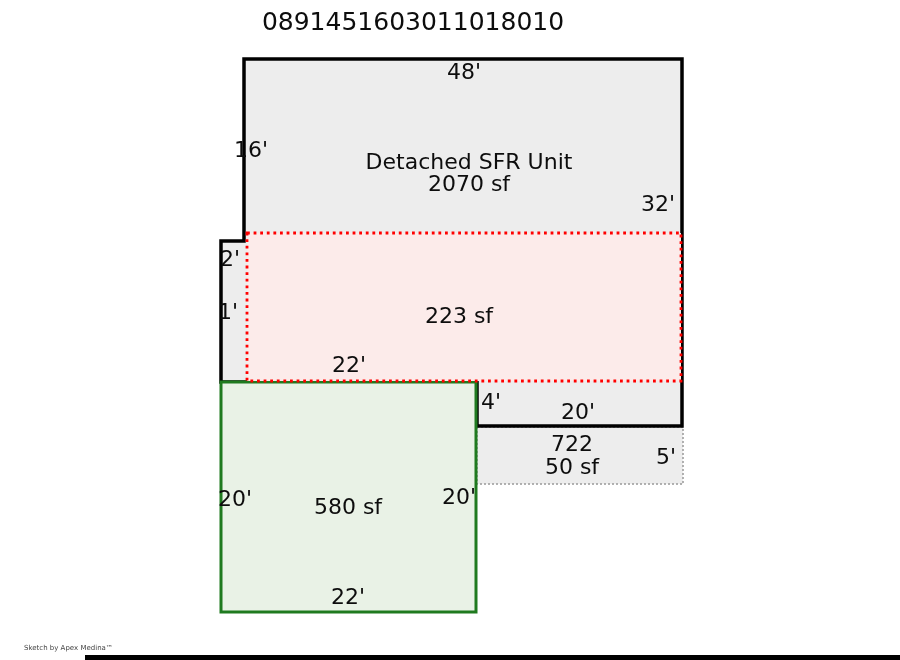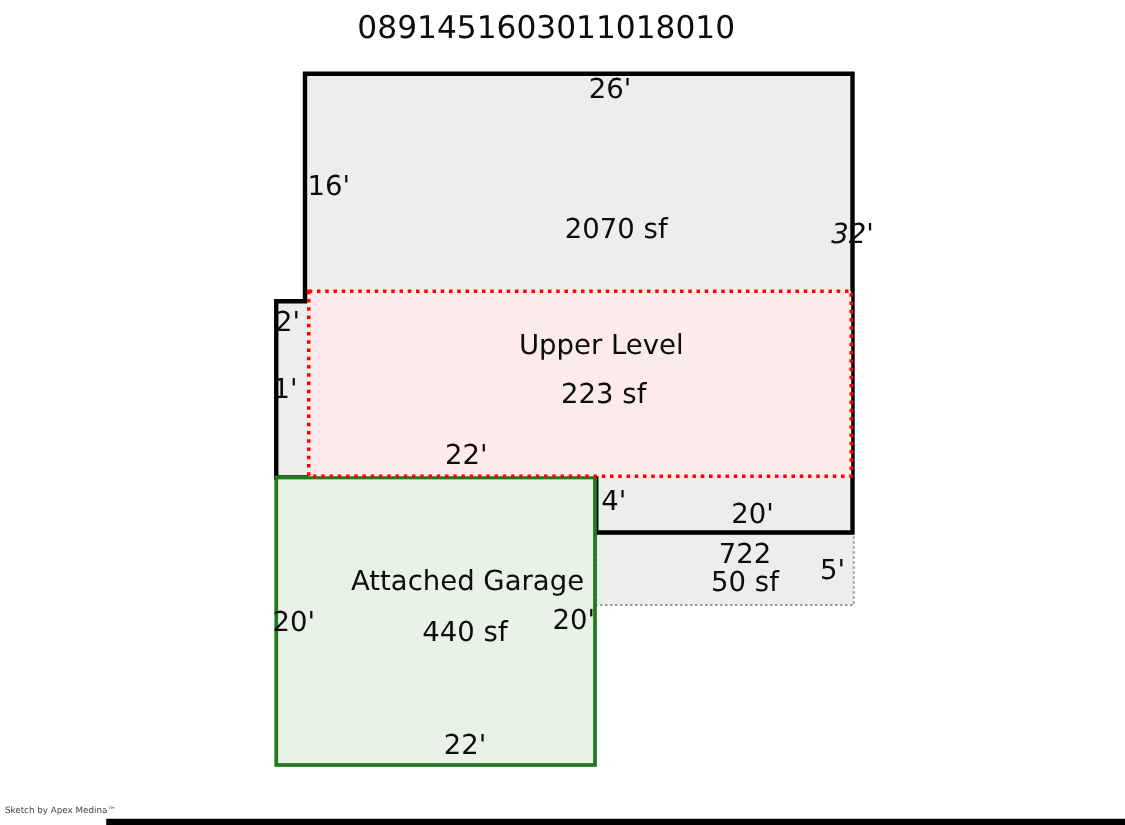--- a/index.html
+++ b/index.html
@@ -5,21 +5,21 @@
   html,body{margin:0;padding:0;background:#fff;}
   #canvas{
     position:relative;width:900px;height:660px;background:#ffffff;
     font-family:"DejaVu Sans",sans-serif;color:#111;overflow:hidden;
   }
   #plan-svg{position:absolute;left:0;top:0;}
   .lbl{
     position:absolute;font-size:22px;line-height:1.05;white-space:nowrap;
     color:#0d0d0d;
   }
-  .c{transform:translateX(-50%);margin-left:24px;}
+  .c{transform:translateX(-50%);}
   .title{font-size:25px;}
   .watermark{font-size:7px;color:#444;}
   .bottom-bar{position:absolute;left:85px;top:655px;width:815px;height:5px;background:#000;}
 </style>
 </head>
 <body>
 
 <div id="canvas">
 
   <svg id="plan-svg" width="900" height="660" viewBox="0 0 900 660">
@@ -28,39 +28,38 @@
 
     <path d="M244 59 L682 59 L682 426 L477 426 L477 382 L221 382 L221 241 L244 241 Z" stroke-width="3.5" fill="#ededed" stroke="#000000"></path>
 
     <rect x="221" y="382" width="255" height="230" stroke-width="3" fill="#e9f2e6" stroke="#1f7a1f"></rect>
 
     <rect x="247" y="233" width="434" height="148" stroke-width="2.8" stroke-dasharray="2.8 3.8" fill="#fcebea" stroke="#ff0000"></rect>
   </svg>
 
   <div class="lbl title c" style="left:413px;top:9px;">0891451603011018010</div>
 
-  <div class="lbl c" style="left:464px;top:60px;">26'</div>
-  <div class="lbl" style="left:246px;top:138px;">16'</div>
+  <div class="lbl c" style="left:464px;top:60px;">48'</div>
+  <div class="lbl" style="left:234px;top:138px;">16'</div>
+  <div class="lbl c" style="left:469px;top:150px;">Detached SFR Unit</div>
   <div class="lbl c" style="left:469px;top:172px;">2070 sf</div>
-  <div class="lbl c" style="left:658px;top:176px;font-style:italic;">32'</div>
+  <div class="lbl c" style="left:658px;top:192px;">32'</div>
   <div class="lbl" style="left:220px;top:247px;">2'</div>
   <div class="lbl" style="left:218px;top:300px;">1'</div>
 
-  <div class="lbl c" style="left:457px;top:265px;">Upper Level</div>
   <div class="lbl c" style="left:459px;top:304px;">223 sf</div>
   <div class="lbl c" style="left:349px;top:353px;">22'</div>
 
   <div class="lbl" style="left:481px;top:390px;">4'</div>
   <div class="lbl c" style="left:578px;top:400px;">20'</div>
   <div class="lbl c" style="left:572px;top:432px;">722</div>
   <div class="lbl c" style="left:572px;top:455px;">50 sf</div>
   <div class="lbl" style="left:656px;top:445px;">5'</div>
 
-  <div class="lbl c" style="left:350px;top:454px;">Attached Garage</div>
   <div class="lbl" style="left:218px;top:487px;">20'</div>
   <div class="lbl" style="left:442px;top:485px;">20'</div>
-  <div class="lbl c" style="left:348px;top:495px;">440 sf</div>
+  <div class="lbl c" style="left:348px;top:495px;">580 sf</div>
   <div class="lbl c" style="left:348px;top:585px;">22'</div>
 
-  <div class="lbl watermark" style="left:4px;top:645px;">Sketch by Apex Medina™</div>
+  <div class="lbl watermark" style="left:24px;top:645px;">Sketch by Apex Medina™</div>
   <div class="bottom-bar"></div>
 
 </div>
 
 </body></html>

